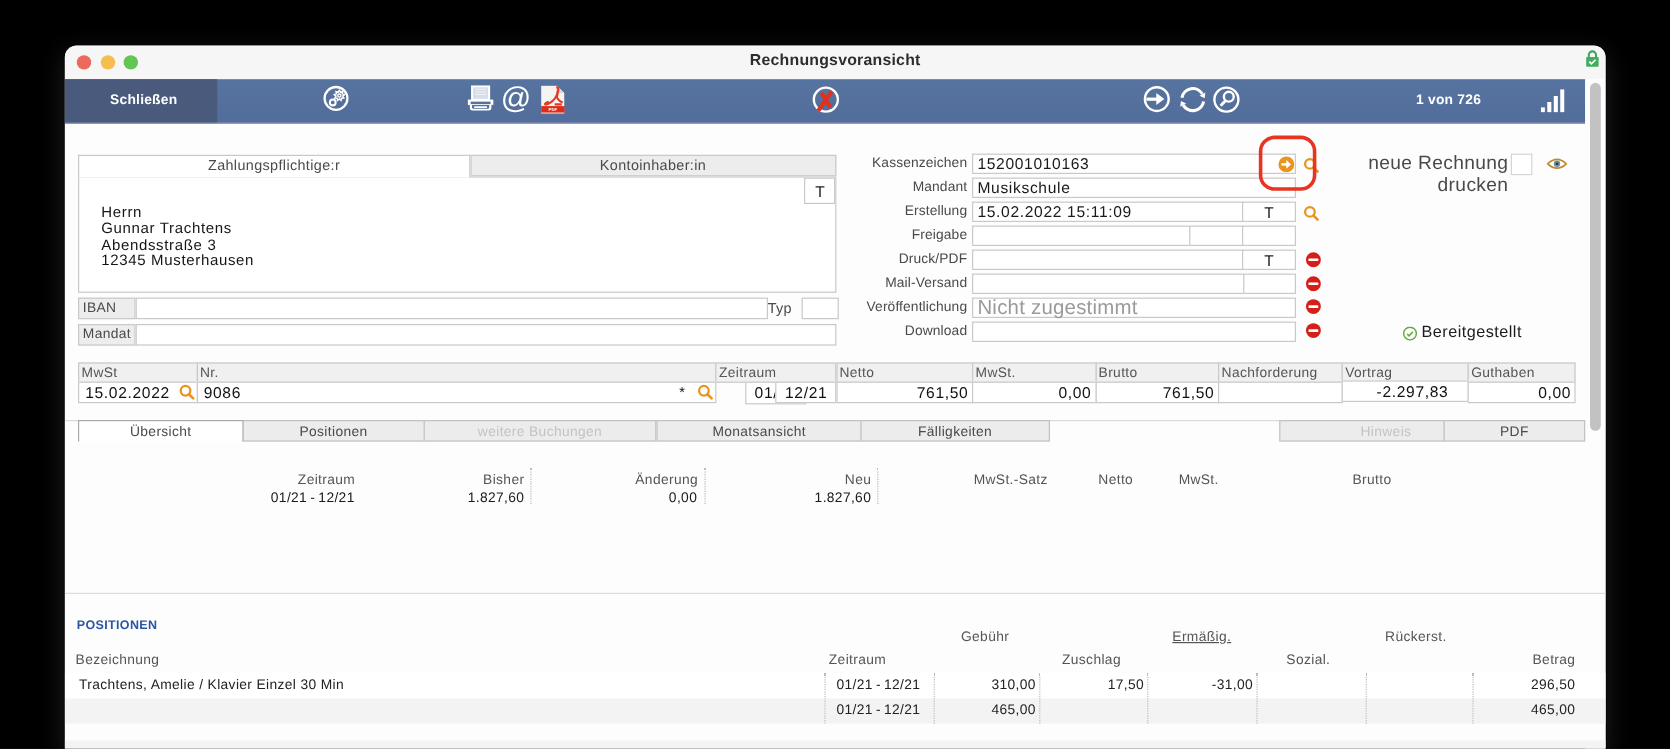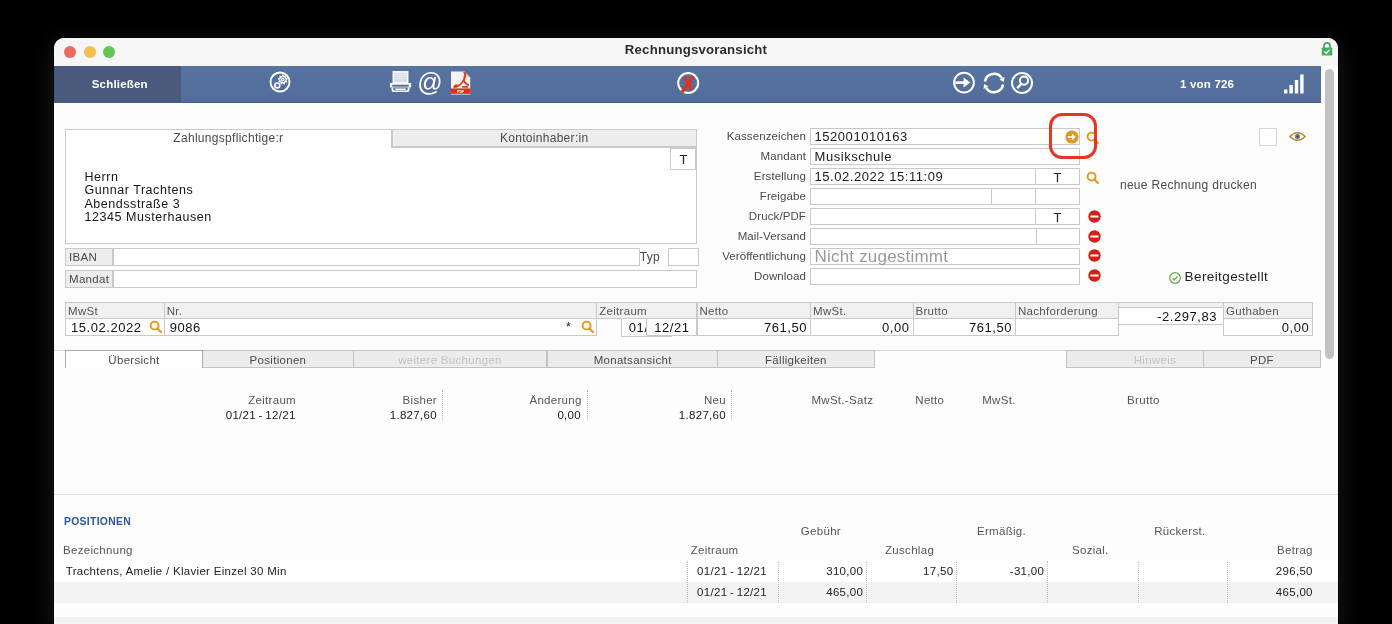--- a/index.html
+++ b/index.html
@@ -208,42 +208,42 @@
   <svg class="abs" style="left:1115.4px;top:233.6px;" width="12" height="12" viewBox="0 0 12 12">
     <circle cx="6" cy="6" r="5.3" fill="none" stroke="#64a83c" stroke-width="1.2"></circle>
     <path d="M3.6 6.3 l1.6 1.6 3.2-3.4" fill="none" stroke="#64a83c" stroke-width="1.3"></path>
   </svg>
   <svg class="abs" style="left:1234.8px;top:93.4px;" width="17" height="11" viewBox="0 0 17 11">
     <path d="M0.8 5.5 Q8.5 -1.8 16.2 5.5 Q8.5 12.8 0.8 5.5 z" fill="#fff" stroke="#c08a2a" stroke-width="1.4"></path>
     <circle cx="8.5" cy="5.5" r="2.7" fill="#6f8dA6"></circle>
     <circle cx="8.5" cy="5.5" r="1.1" fill="#333"></circle>
   </svg>
 
-  <div class="rlbl" style="left:1050px;top:90px;width:153px;line-height:18px;font-size:12px;letter-spacing:0.3px;margin-top:48px;">neue Rechnung drucken</div>
+  <div class="rlbl" style="left:1050px;top:90px;width:153px;line-height:18px;font-size:16px;letter-spacing:0.3px;">neue Rechnung drucken</div>
   <div class="box" style="left:1205px;top:90px;width:18px;height:18px;border-color:#d5d5d5;"></div>
   <div class="abs" style="left:1130.6px;top:231px;font-size:13.5px;color:#1c1c1c;letter-spacing:0.4px;">Bereitgestellt</div>
 
   <div class="hcell" style="left:11px;top:263.5px;width:99.7px;height:17px;line-height:16px;">MwSt</div>
   <div class="hcell" style="left:109.7px;top:263.5px;width:433.5px;height:17px;line-height:16px;">Nr.</div>
   <div class="hcell" style="left:542.2px;top:263.5px;width:101.3px;height:17px;line-height:16px;">Zeitraum</div>
   <div class="hcell" style="left:642.5px;top:263.5px;width:114.5px;height:17px;line-height:16px;">Netto</div>
   <div class="hcell" style="left:756px;top:263.5px;width:103.5px;height:17px;line-height:16px;">MwSt.</div>
   <div class="hcell" style="left:858.5px;top:263.5px;width:103.5px;height:17px;line-height:16px;">Brutto</div>
   <div class="hcell" style="left:961px;top:263.5px;width:104px;height:17px;line-height:16px;">Nachforderung</div>
   <div class="hcell" style="left:1064px;top:263.5px;width:106px;height:17px;line-height:16px;">Vortrag</div>
   <div class="hcell" style="left:1169px;top:263.5px;width:89.8px;height:17px;line-height:16px;">Guthaben</div>
   <div class="dcell" style="left:11px;top:279.5px;width:99.7px;height:18px;line-height:17px;padding-left:5px;">15.02.2022</div>
   <div class="dcell" style="left:109.7px;top:279.5px;width:433.5px;height:18px;line-height:17px;padding-left:5px;">9086<span style="position:absolute;right:25px;font-size:12px;">*</span></div>
   <div class="dcell" style="left:567px;top:279.5px;width:51px;height:19px;line-height:17px;text-align:center;">01/21</div>
   <div class="dcell" style="left:592.2px;top:279.5px;width:51.3px;height:18px;line-height:17px;text-align:center;">12/21</div>
   <div class="dcell num" style="left:642.5px;top:279.5px;width:114.5px;height:18px;line-height:17px;padding-right:3px;">761,50</div>
   <div class="dcell num" style="left:756px;top:279.5px;width:103.5px;height:18px;line-height:17px;padding-right:3px;">0,00</div>
   <div class="dcell num" style="left:858.5px;top:279.5px;width:103.5px;height:18px;line-height:17px;padding-right:3px;">761,50</div>
   <div class="dcell" style="left:961px;top:279.5px;width:104px;height:18px;"></div>
-  <div class="dcell num" style="left:1064px;top:269px;width:106px;height:18px;line-height:17px;padding-right:6px;">-2.297,83</div>
+  <div class="dcell num" style="left:1064px;top:279px;width:106px;height:18px;line-height:17px;padding-right:16px;">-2.297,83</div>
   <div class="dcell num" style="left:1169px;top:279.5px;width:89.8px;height:18px;line-height:17px;padding-right:2.5px;">0,00</div>
 
   <div class="abs" style="left:0;top:311.9px;width:1266.6px;height:1px;background:#d9d9d9;"></div>
   <div class="tab" style="left:298.6px;width:194.8px;"><span style="color:#c3c3c3;">weitere Buchungen</span></div>
   <div class="tab" style="left:148.3px;width:151.3px;">Positionen</div>
   <div class="tab" style="left:493.4px;width:170.6px;">Monatsansicht</div>
   <div class="tab" style="left:663px;width:157.8px;">Fälligkeiten</div>
   <div class="tab" style="left:1011.5px;width:138.9px;padding-left:40px;"><span style="color:#c3c3c3;">Hinweis</span></div>
   <div class="tab" style="left:1149.4px;width:117.2px;">PDF</div>
   <div class="tab active" style="left:10.7px;width:138.6px;">Übersicht</div>
@@ -261,21 +261,21 @@
   <div class="abs" style="left:427.7px;top:371px;width:99.3px;text-align:right;font-size:11.5px;color:#1a1a1a;letter-spacing:0.3px;">0,00</div>
   <div class="abs" style="left:572px;top:371px;width:100px;text-align:right;font-size:11.5px;color:#1a1a1a;letter-spacing:0.3px;">1.827,60</div>
   <div class="abs" style="left:387.9px;top:352px;height:30px;border-right:1px dotted #bbb;"></div>
   <div class="abs" style="left:532.7px;top:352px;height:30px;border-right:1px dotted #bbb;"></div>
   <div class="abs" style="left:677px;top:352px;height:30px;border-right:1px dotted #bbb;"></div>
 
   <div class="abs" style="left:0;top:456.1px;width:1284px;height:1px;background:#ddd;"></div>
 
   <div class="abs" style="left:10px;top:478px;font-size:10.4px;font-weight:bold;color:#2b55a5;letter-spacing:0.3px;">POSITIONEN</div>
   <div class="abs small" style="left:687px;top:487px;width:100px;text-align:right;">Gebühr</div>
-  <div class="abs small" style="left:872px;top:487px;width:100px;text-align:right;">Ermäßig.</div>
+  <div class="abs small" style="left:872px;top:487px;width:100px;text-align:right;text-decoration:underline;">Ermäßig.</div>
   <div class="abs small" style="left:1051.5px;top:487px;width:100px;text-align:right;">Rückerst.</div>
   <div class="abs small" style="left:9px;top:505.5px;">Bezeichnung</div>
   <div class="abs small" style="left:636.7px;top:505.5px;">Zeitraum</div>
   <div class="abs small" style="left:780.1px;top:505.5px;width:100px;text-align:right;">Zuschlag</div>
   <div class="abs small" style="left:954.6px;top:505.5px;width:100px;text-align:right;">Sozial.</div>
   <div class="abs small" style="left:1158.8px;top:505.5px;width:100px;text-align:right;">Betrag</div>
   <div class="abs" style="left:0;top:523.1px;width:1284px;height:20.8px;background:#fff;"></div>
   <div class="abs" style="left:0;top:543.9px;width:1284px;height:20.9px;background:#f3f3f3;"></div>
   <div class="abs pos" style="left:11.8px;top:523.1px;line-height:20.8px;">Trachtens, Amelie / Klavier Einzel 30 Min</div>
   <div class="abs pos" style="left:643.1px;top:523.1px;line-height:20.8px;">01/21 - 12/21</div>

